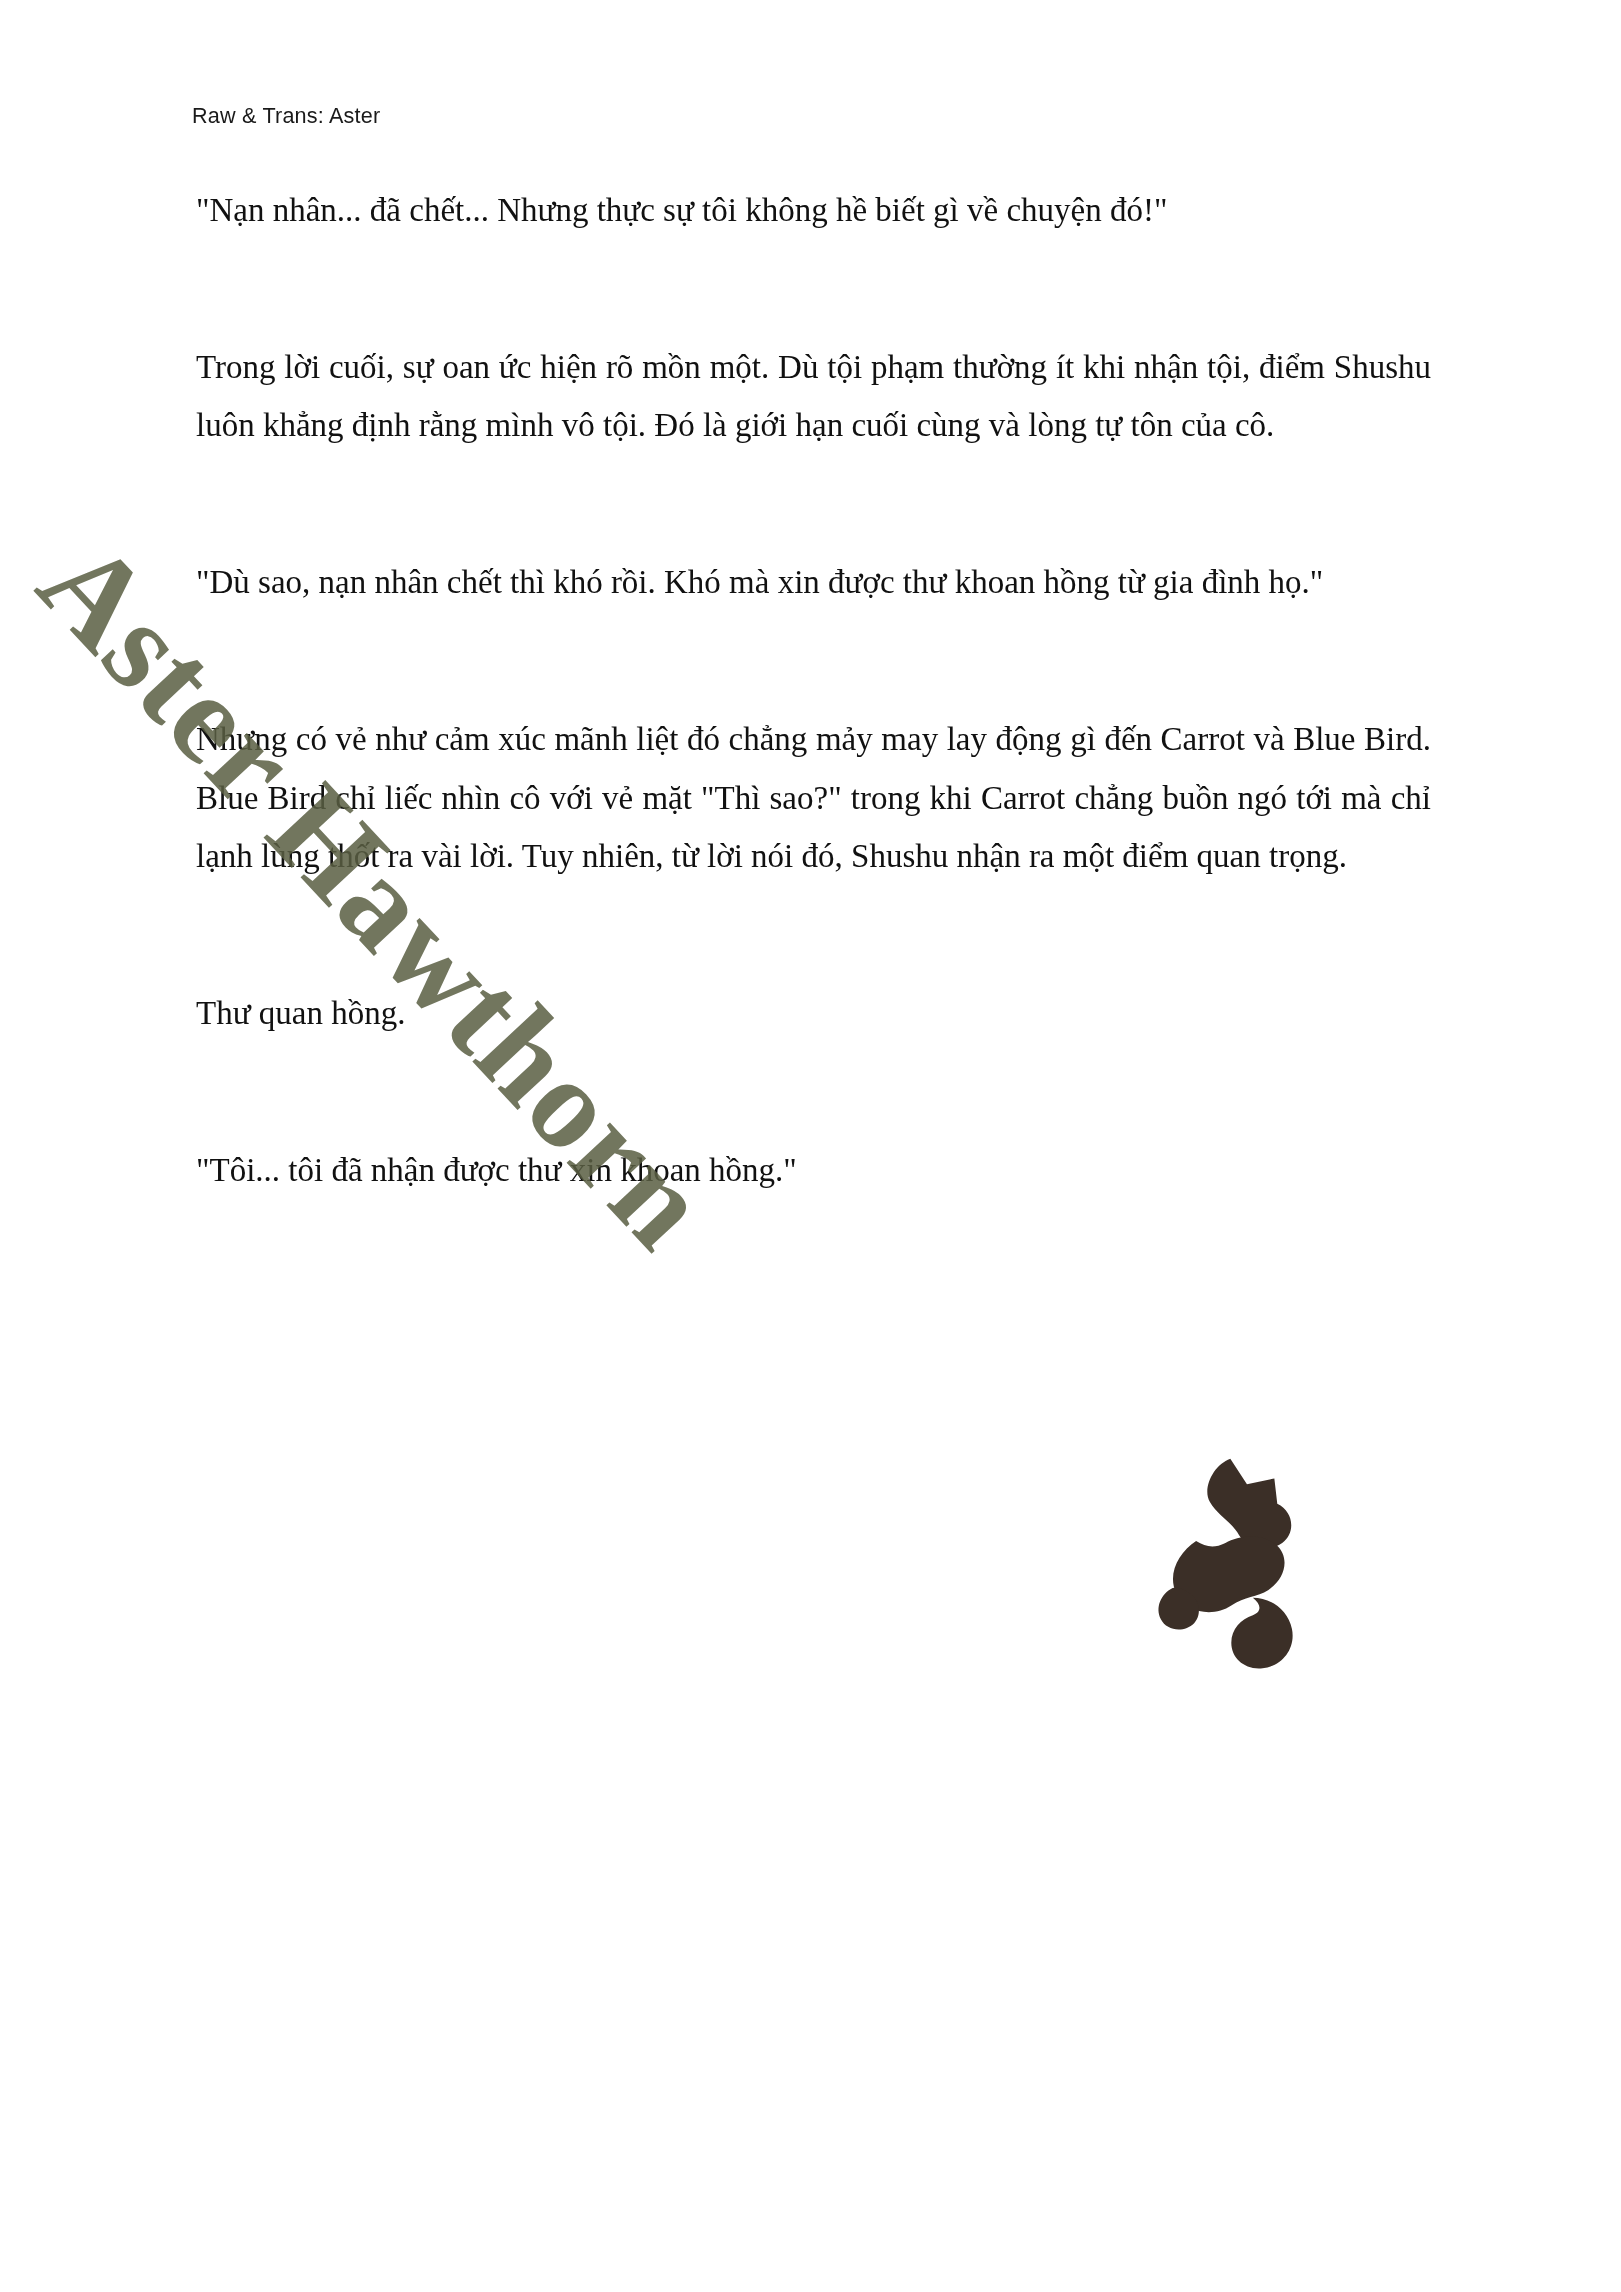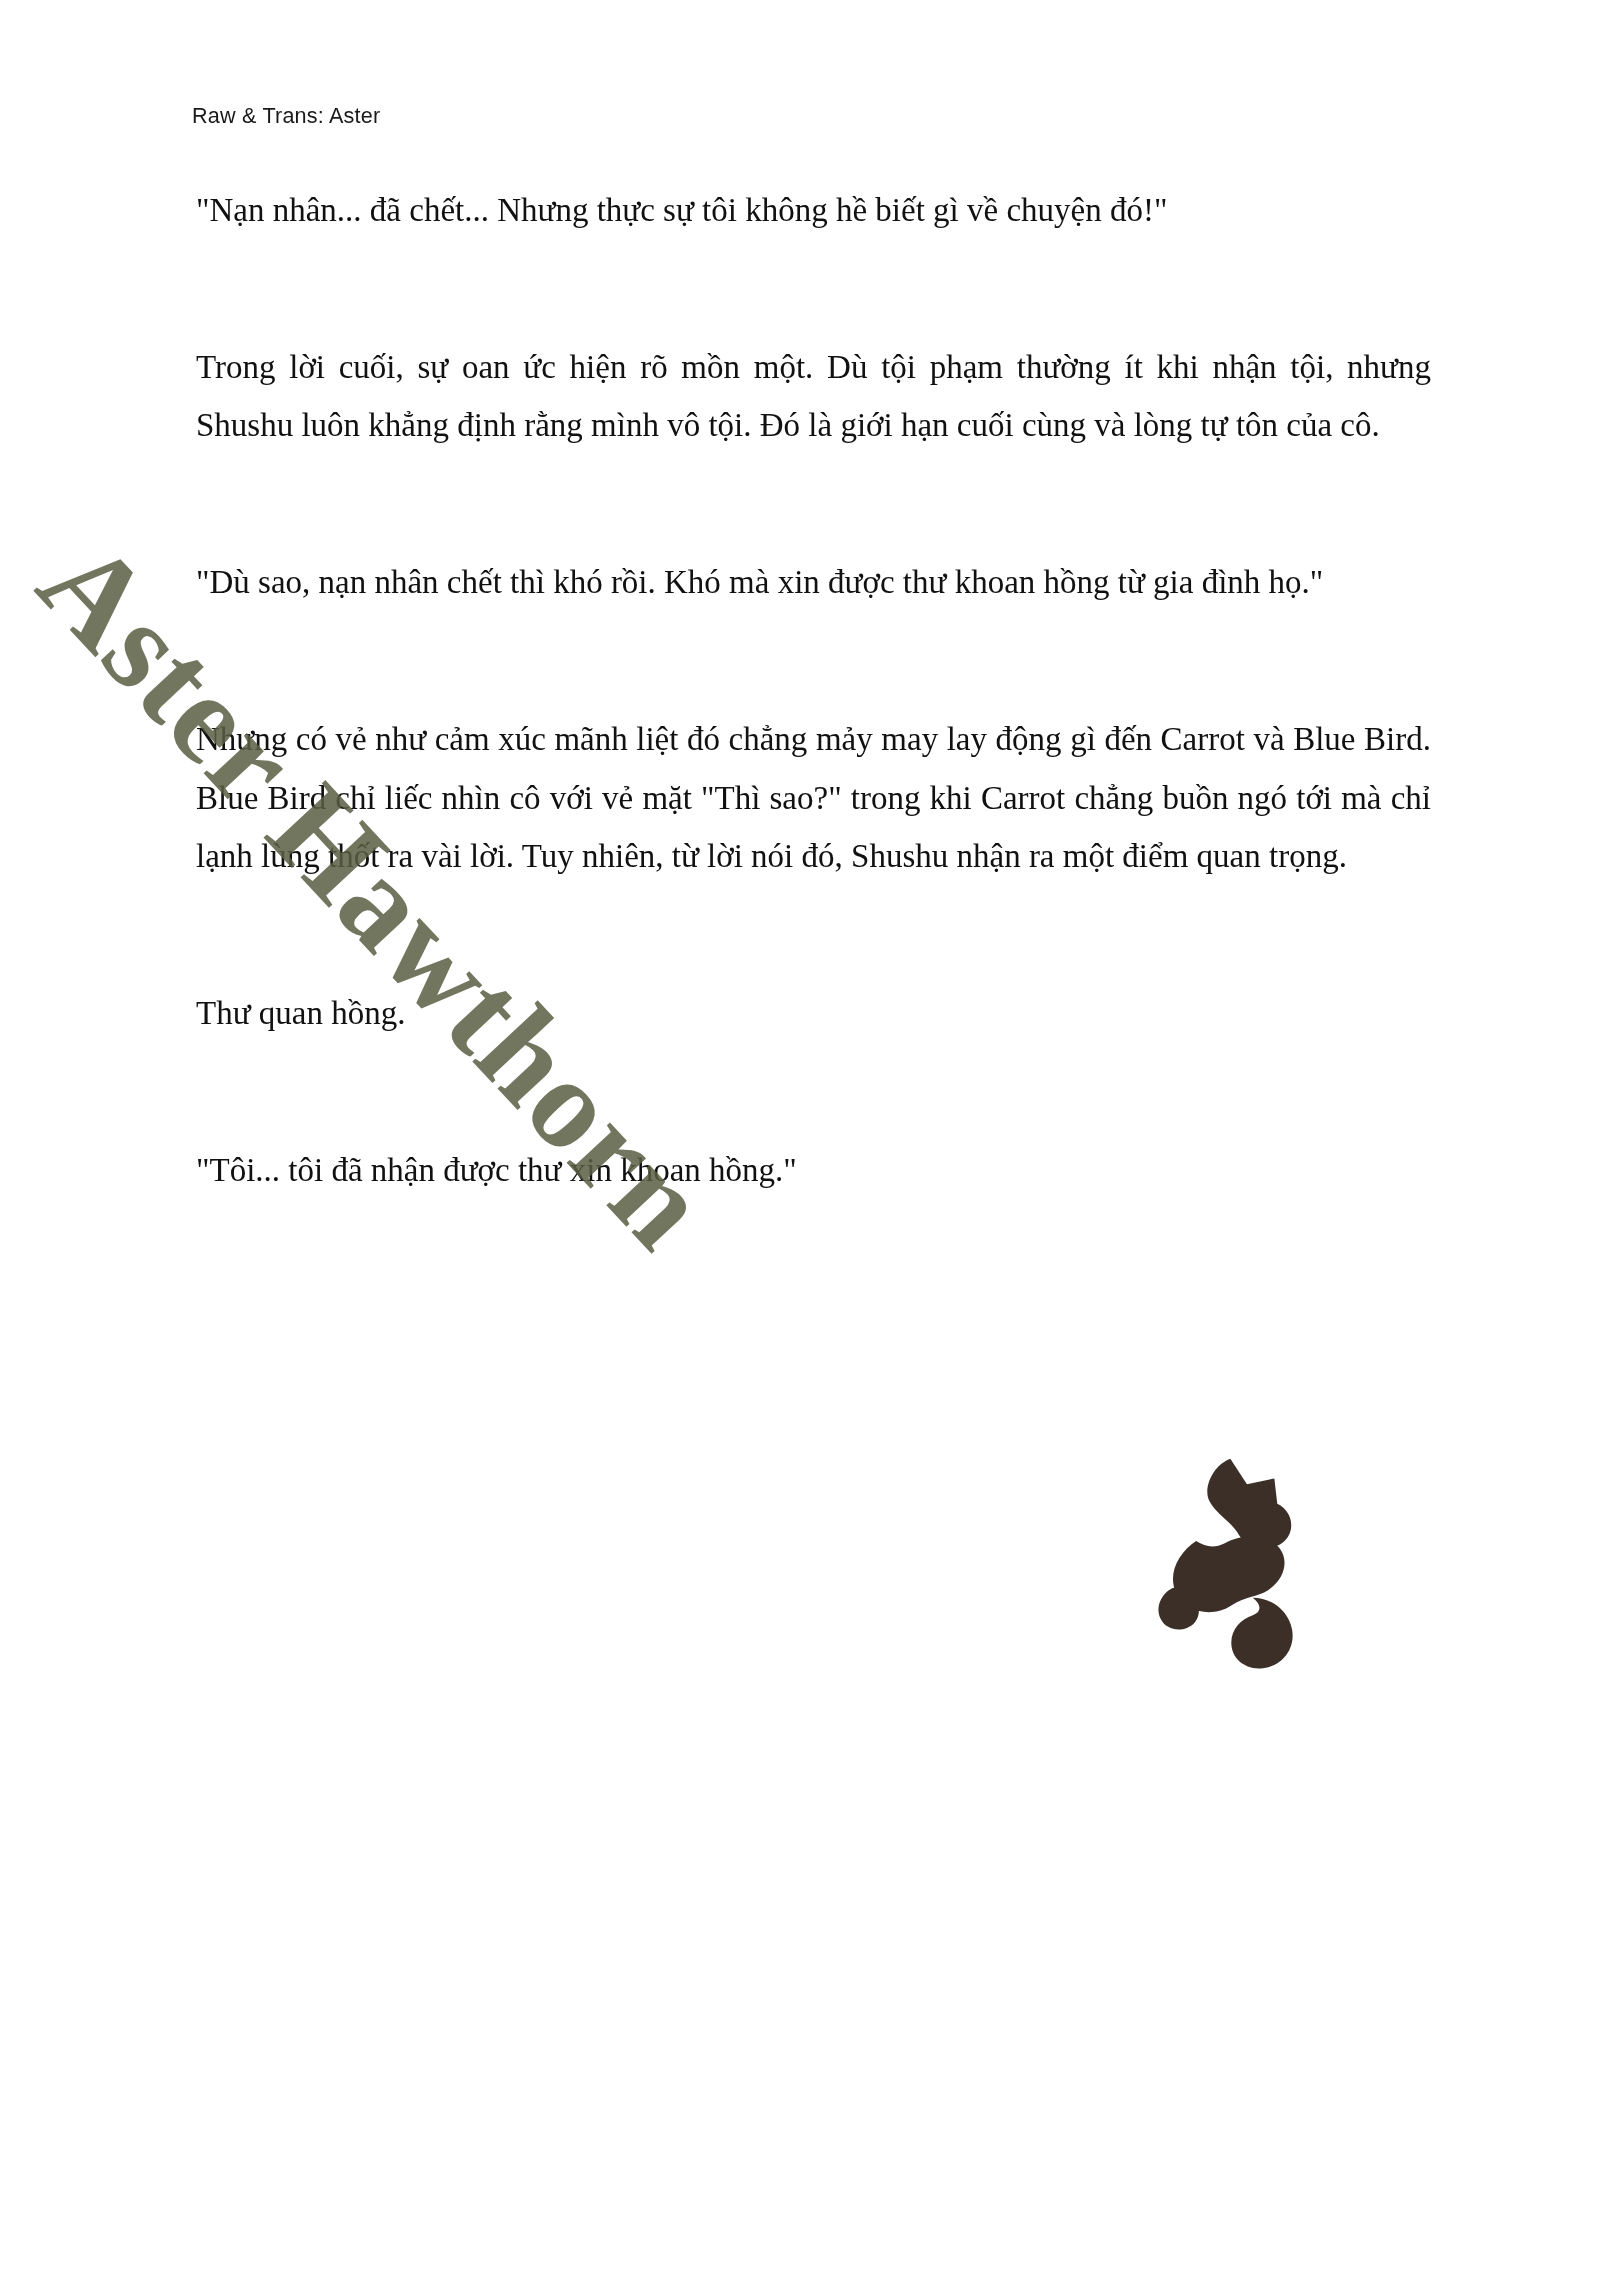--- a/index.html
+++ b/index.html
@@ -77,21 +77,21 @@
 </style>
 </head>
 <body>
 
 <div class="page">
 
   <div class="header">Raw &amp; Trans: Aster</div>
 
   <div class="content">
     <p class="para gap-large">"Nạn nhân... đã chết... Nhưng thực sự tôi không hề biết gì về chuyện đó!"</p>
-    <p class="para gap-large">Trong lời cuối, sự oan ức hiện rõ mồn một. Dù tội phạm thường ít khi nhận tội, nhưng Shushu luôn khẳng định rằng mình vô tội. Đó là giới hạn cuối cùng và lòng tự tôn của cô.</p>
+    <p class="para gap-large">Trong lời cuối, sự oan ức hiện rõ mồn một. Dù tội phạm thường ít khi nhận tội, điểm Shushu luôn khẳng định rằng mình vô tội. Đó là giới hạn cuối cùng và lòng tự tôn của cô.</p>
     <p class="para gap-large">"Dù sao, nạn nhân chết thì khó rồi. Khó mà xin được thư khoan hồng từ gia đình họ."</p>
     <p class="para gap-large">Nhưng có vẻ như cảm xúc mãnh liệt đó chẳng mảy may lay động gì đến Carrot và Blue Bird. Blue Bird chỉ liếc nhìn cô với vẻ mặt "Thì sao?" trong khi Carrot chẳng buồn ngó tới mà chỉ lạnh lùng thốt ra vài lời. Tuy nhiên, từ lời nói đó, Shushu nhận ra một điểm quan trọng.</p>
     <p class="para gap-large">Thư quan hồng.</p>
     <p class="para">"Tôi... tôi đã nhận được thư xin khoan hồng."</p>
   </div>
 
   <div class="watermark">Aster Hawthorn</div>
 
   <div class="catmark">
     <svg width="216" height="225" viewBox="0 0 220 230" xmlns="http://www.w3.org/2000/svg">

